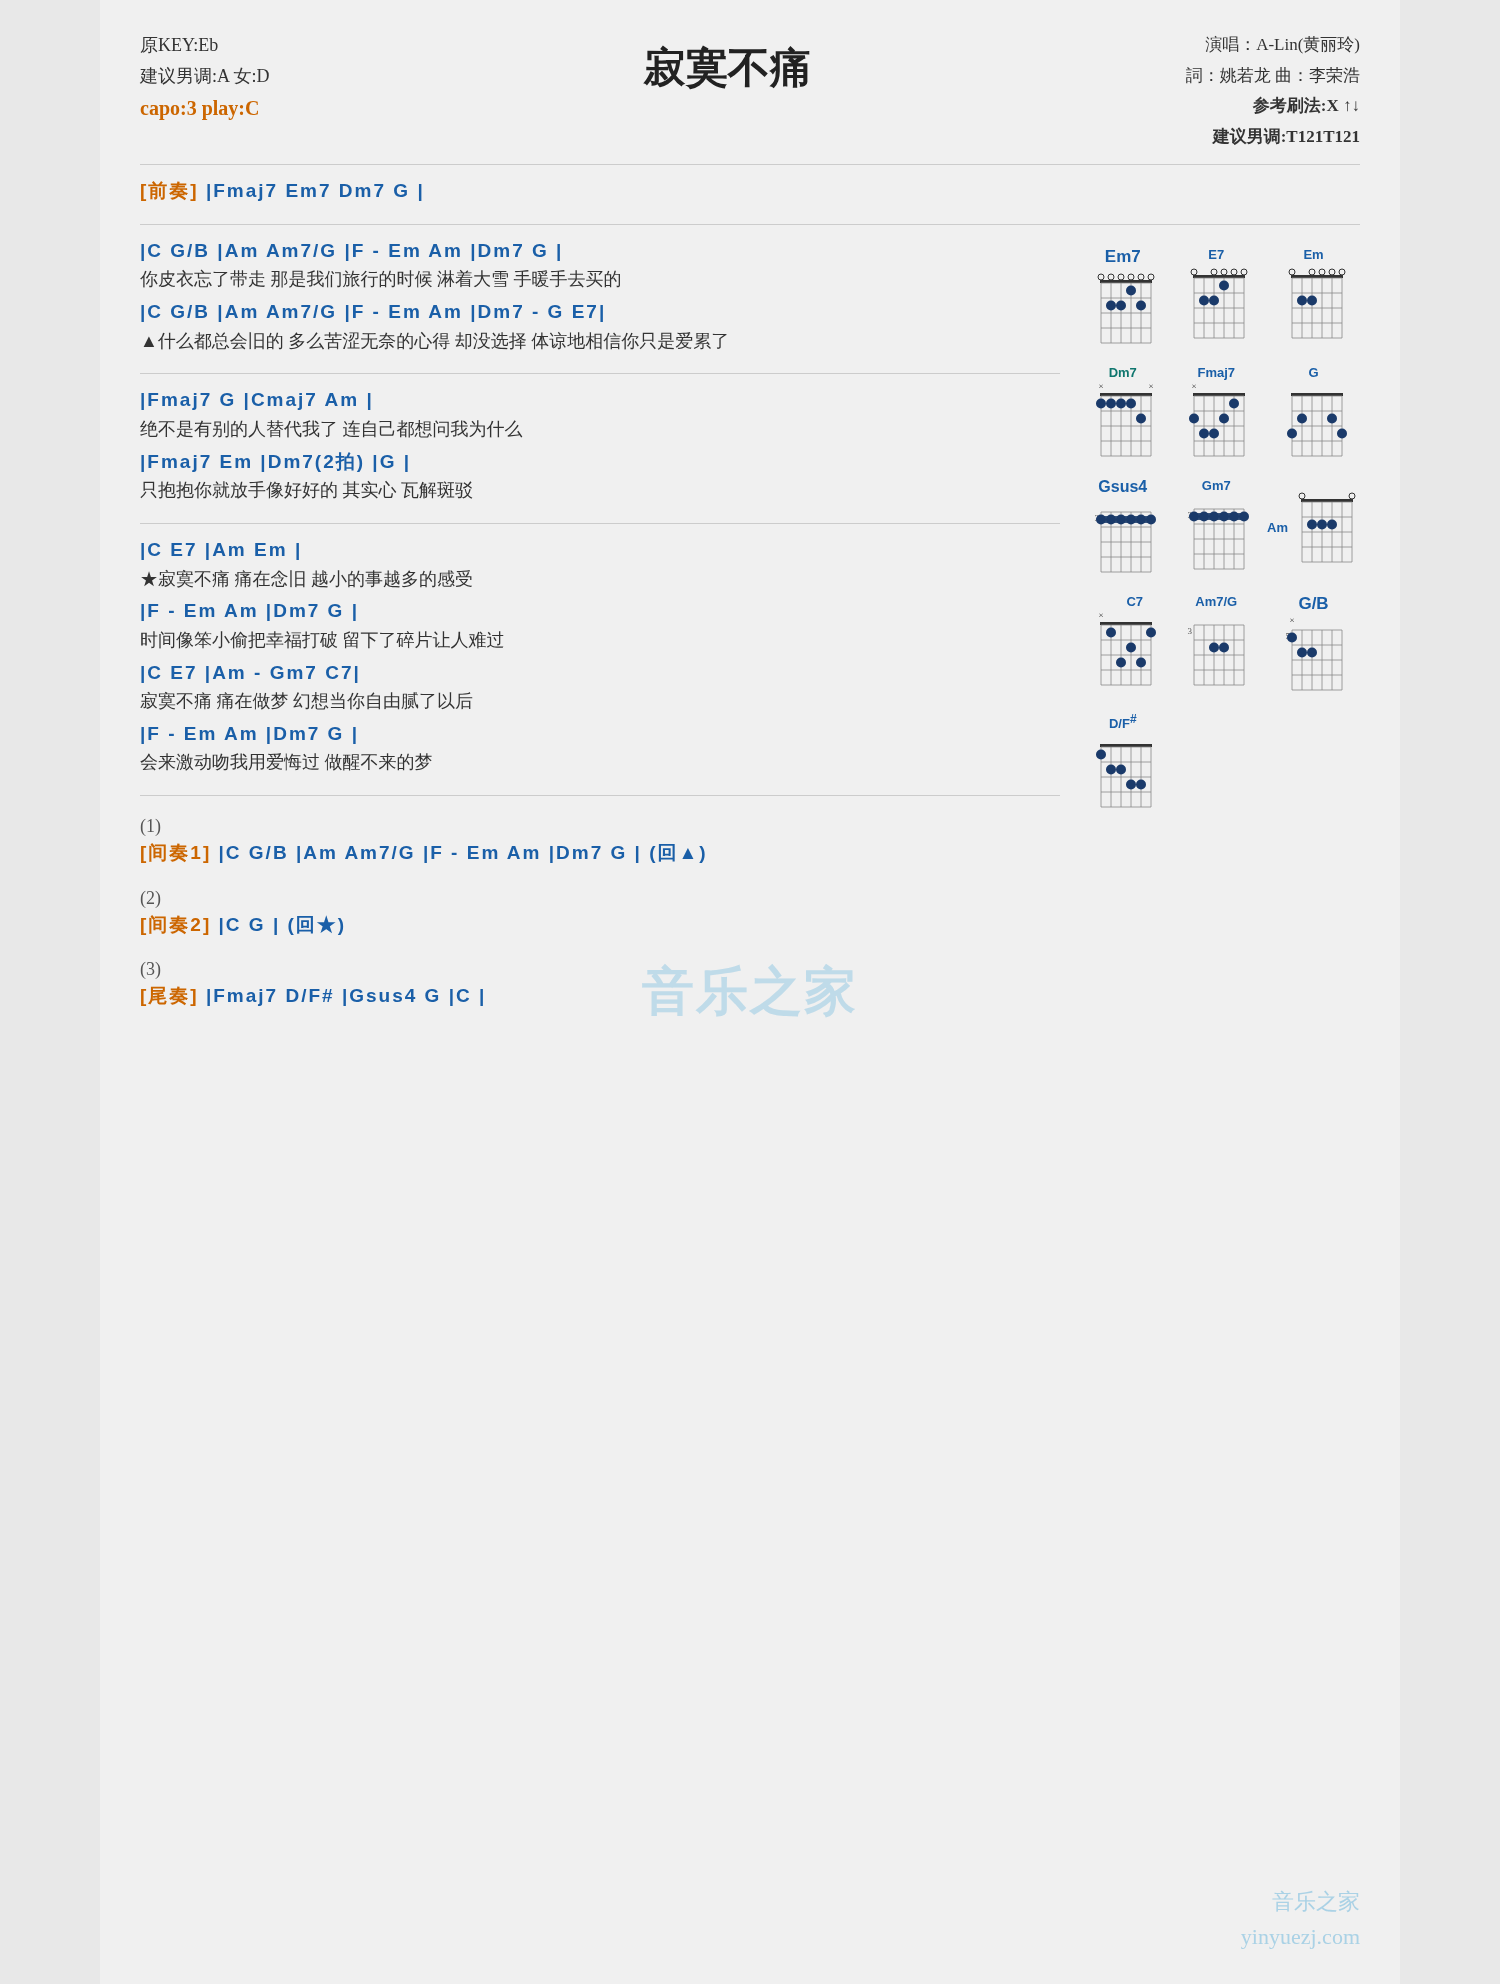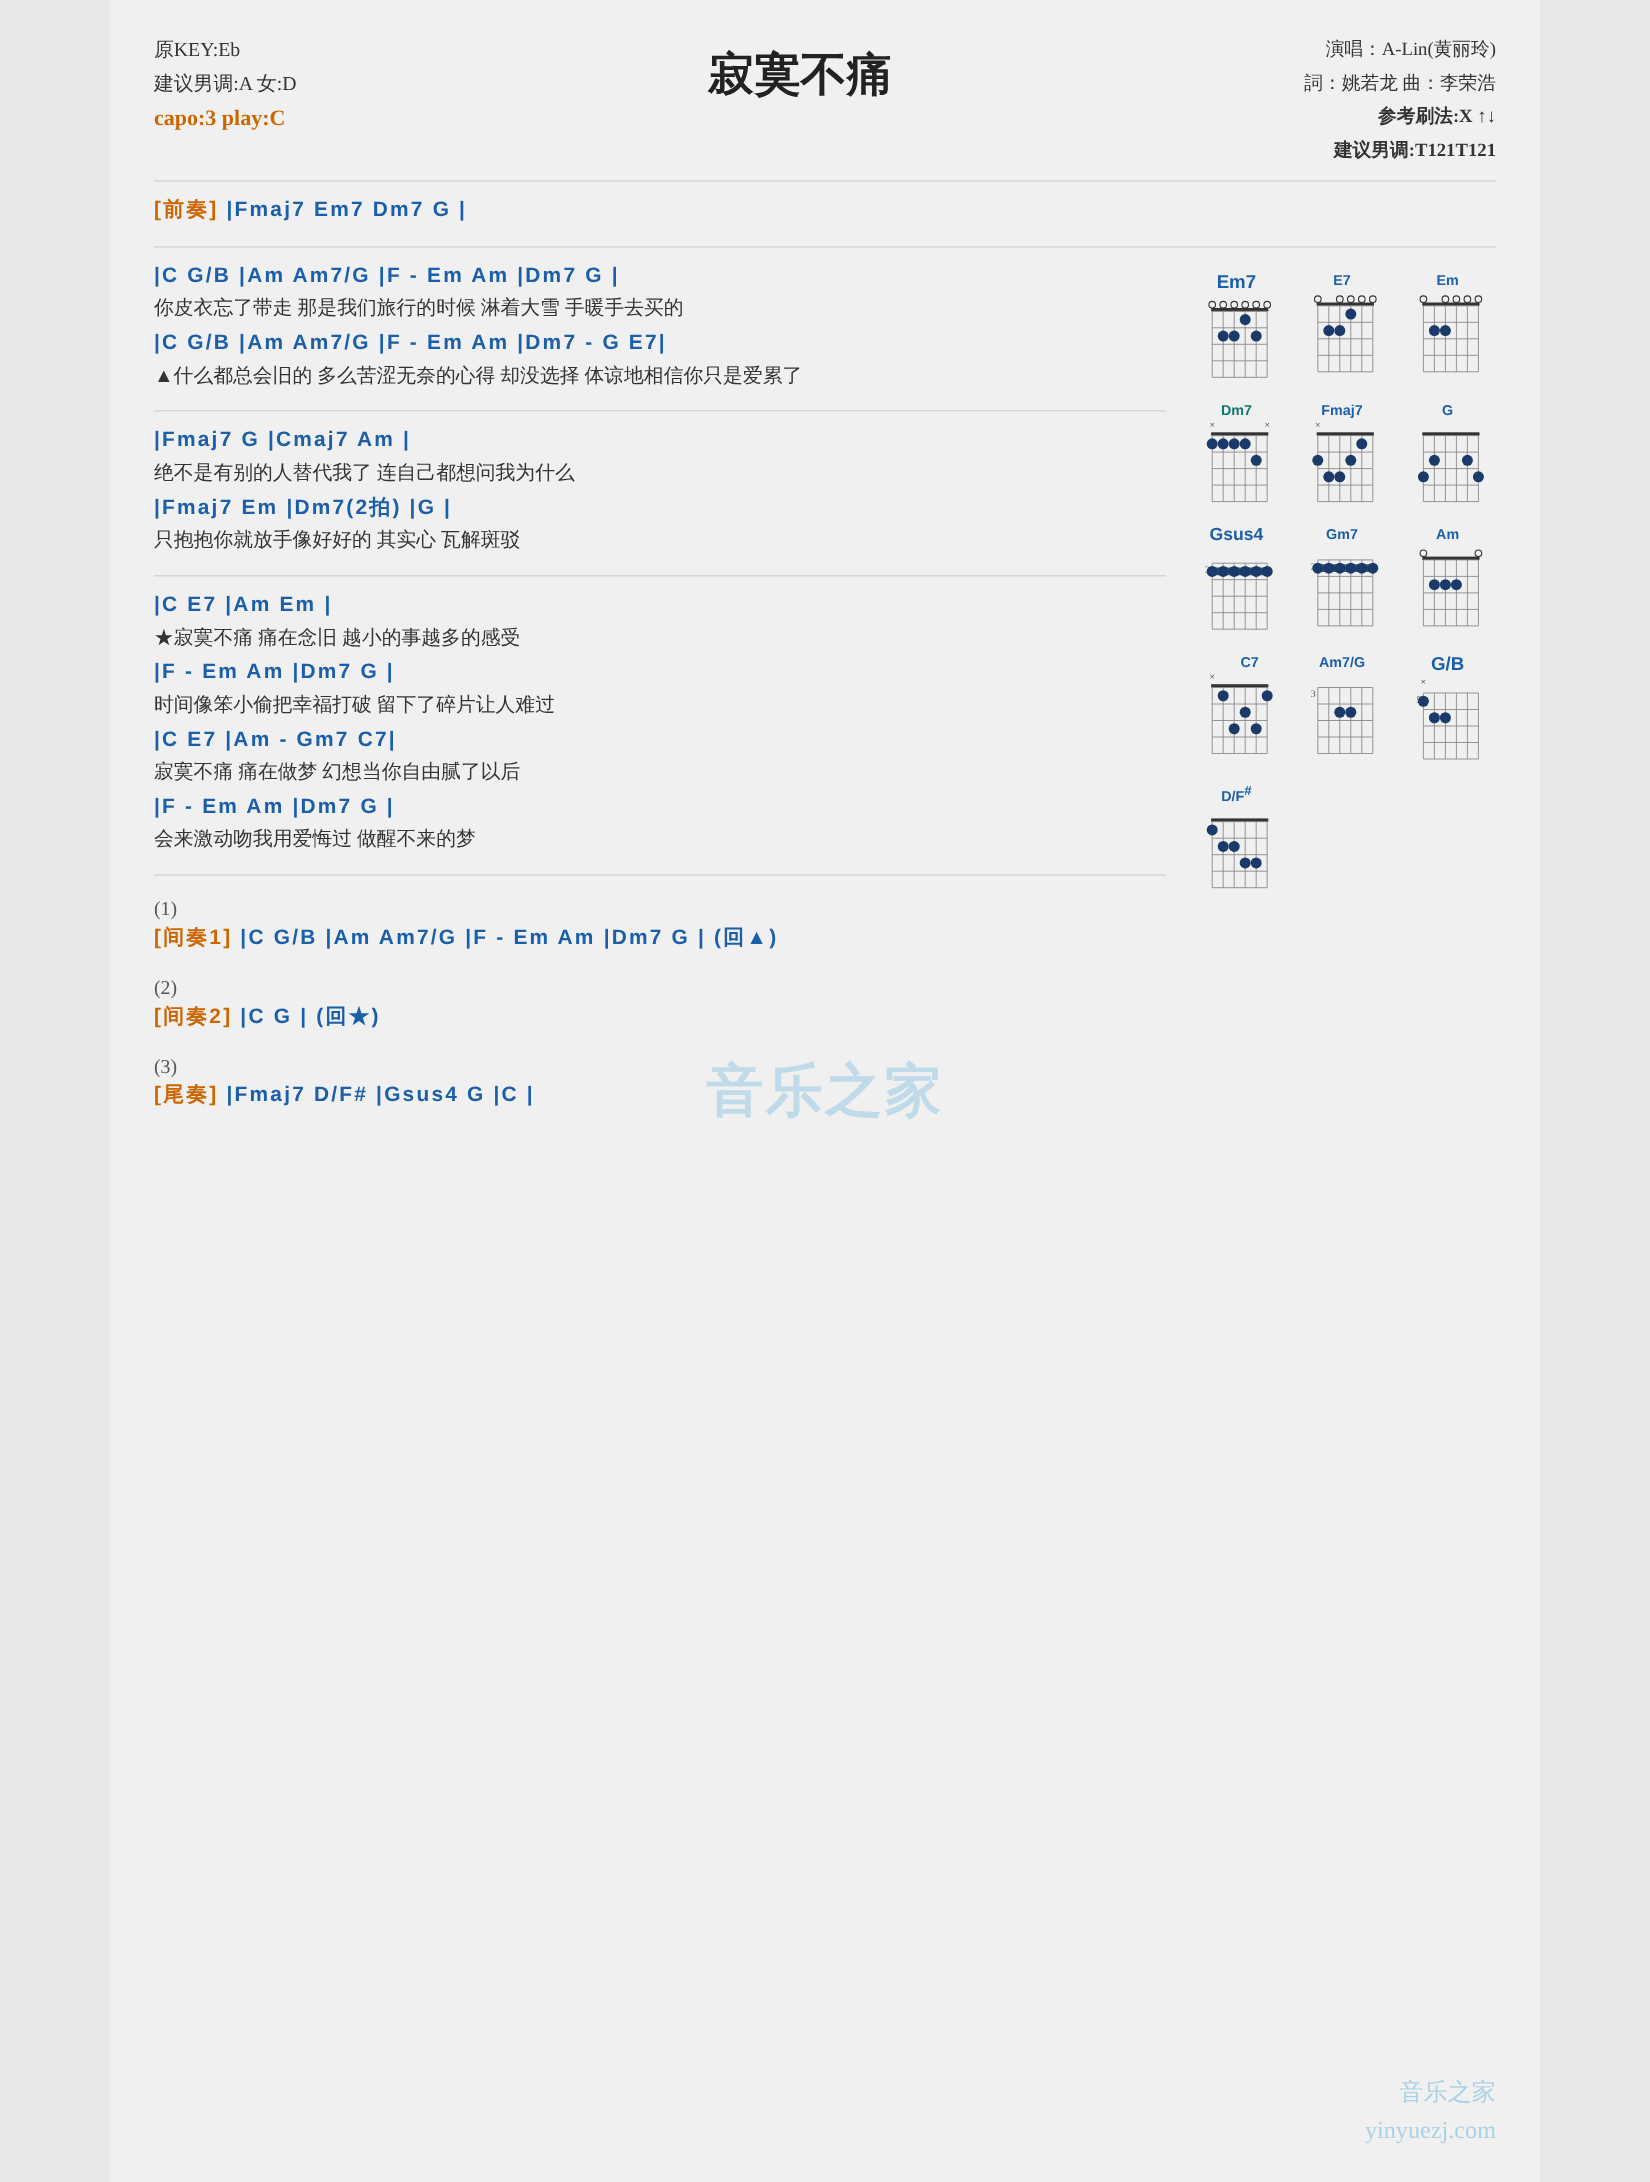--- a/index.html
+++ b/index.html
@@ -404,21 +404,21 @@
               <line x1="64" y1="14" x2="64" y2="74" stroke="#888" stroke-width="0.8"></line>
               <line x1="14" y1="21.5" x2="64" y2="21.5" stroke="#1a3a6a" stroke-width="7" stroke-linecap="round" opacity="0.85"></line>
               <circle cx="14" cy="21.5" r="5" fill="#1a3a6a"></circle>
               <circle cx="24" cy="21.5" r="5" fill="#1a3a6a"></circle>
               <circle cx="34" cy="21.5" r="5" fill="#1a3a6a"></circle>
               <circle cx="44" cy="21.5" r="5" fill="#1a3a6a"></circle>
               <circle cx="54" cy="21.5" r="5" fill="#1a3a6a"></circle>
               <circle cx="64" cy="21.5" r="5" fill="#1a3a6a"></circle>
             </svg>
           </div>
-          <div style="display: flex; flex-direction: column; align-items: center;">
+          <div style="display: flex; flex-direction: row; align-items: center;">
             <div style="font-size: 13px; font-weight: bold; color: rgb(26, 95, 168); font-family: Arial, sans-serif; margin-bottom: 2px;">Am</div>
             <svg width="72" height="82">
               <rect x="13" y="11" width="52" height="3" fill="#333"></rect>
               <line x1="14" y1="14" x2="64" y2="14" stroke="#888" stroke-width="0.8"></line>
               <line x1="14" y1="29" x2="64" y2="29" stroke="#888" stroke-width="0.8"></line>
               <line x1="14" y1="44" x2="64" y2="44" stroke="#888" stroke-width="0.8"></line>
               <line x1="14" y1="59" x2="64" y2="59" stroke="#888" stroke-width="0.8"></line>
               <line x1="14" y1="74" x2="64" y2="74" stroke="#888" stroke-width="0.8"></line>
               <line x1="14" y1="14" x2="14" y2="74" stroke="#888" stroke-width="0.8"></line>
               <line x1="24" y1="14" x2="24" y2="74" stroke="#888" stroke-width="0.8"></line>

